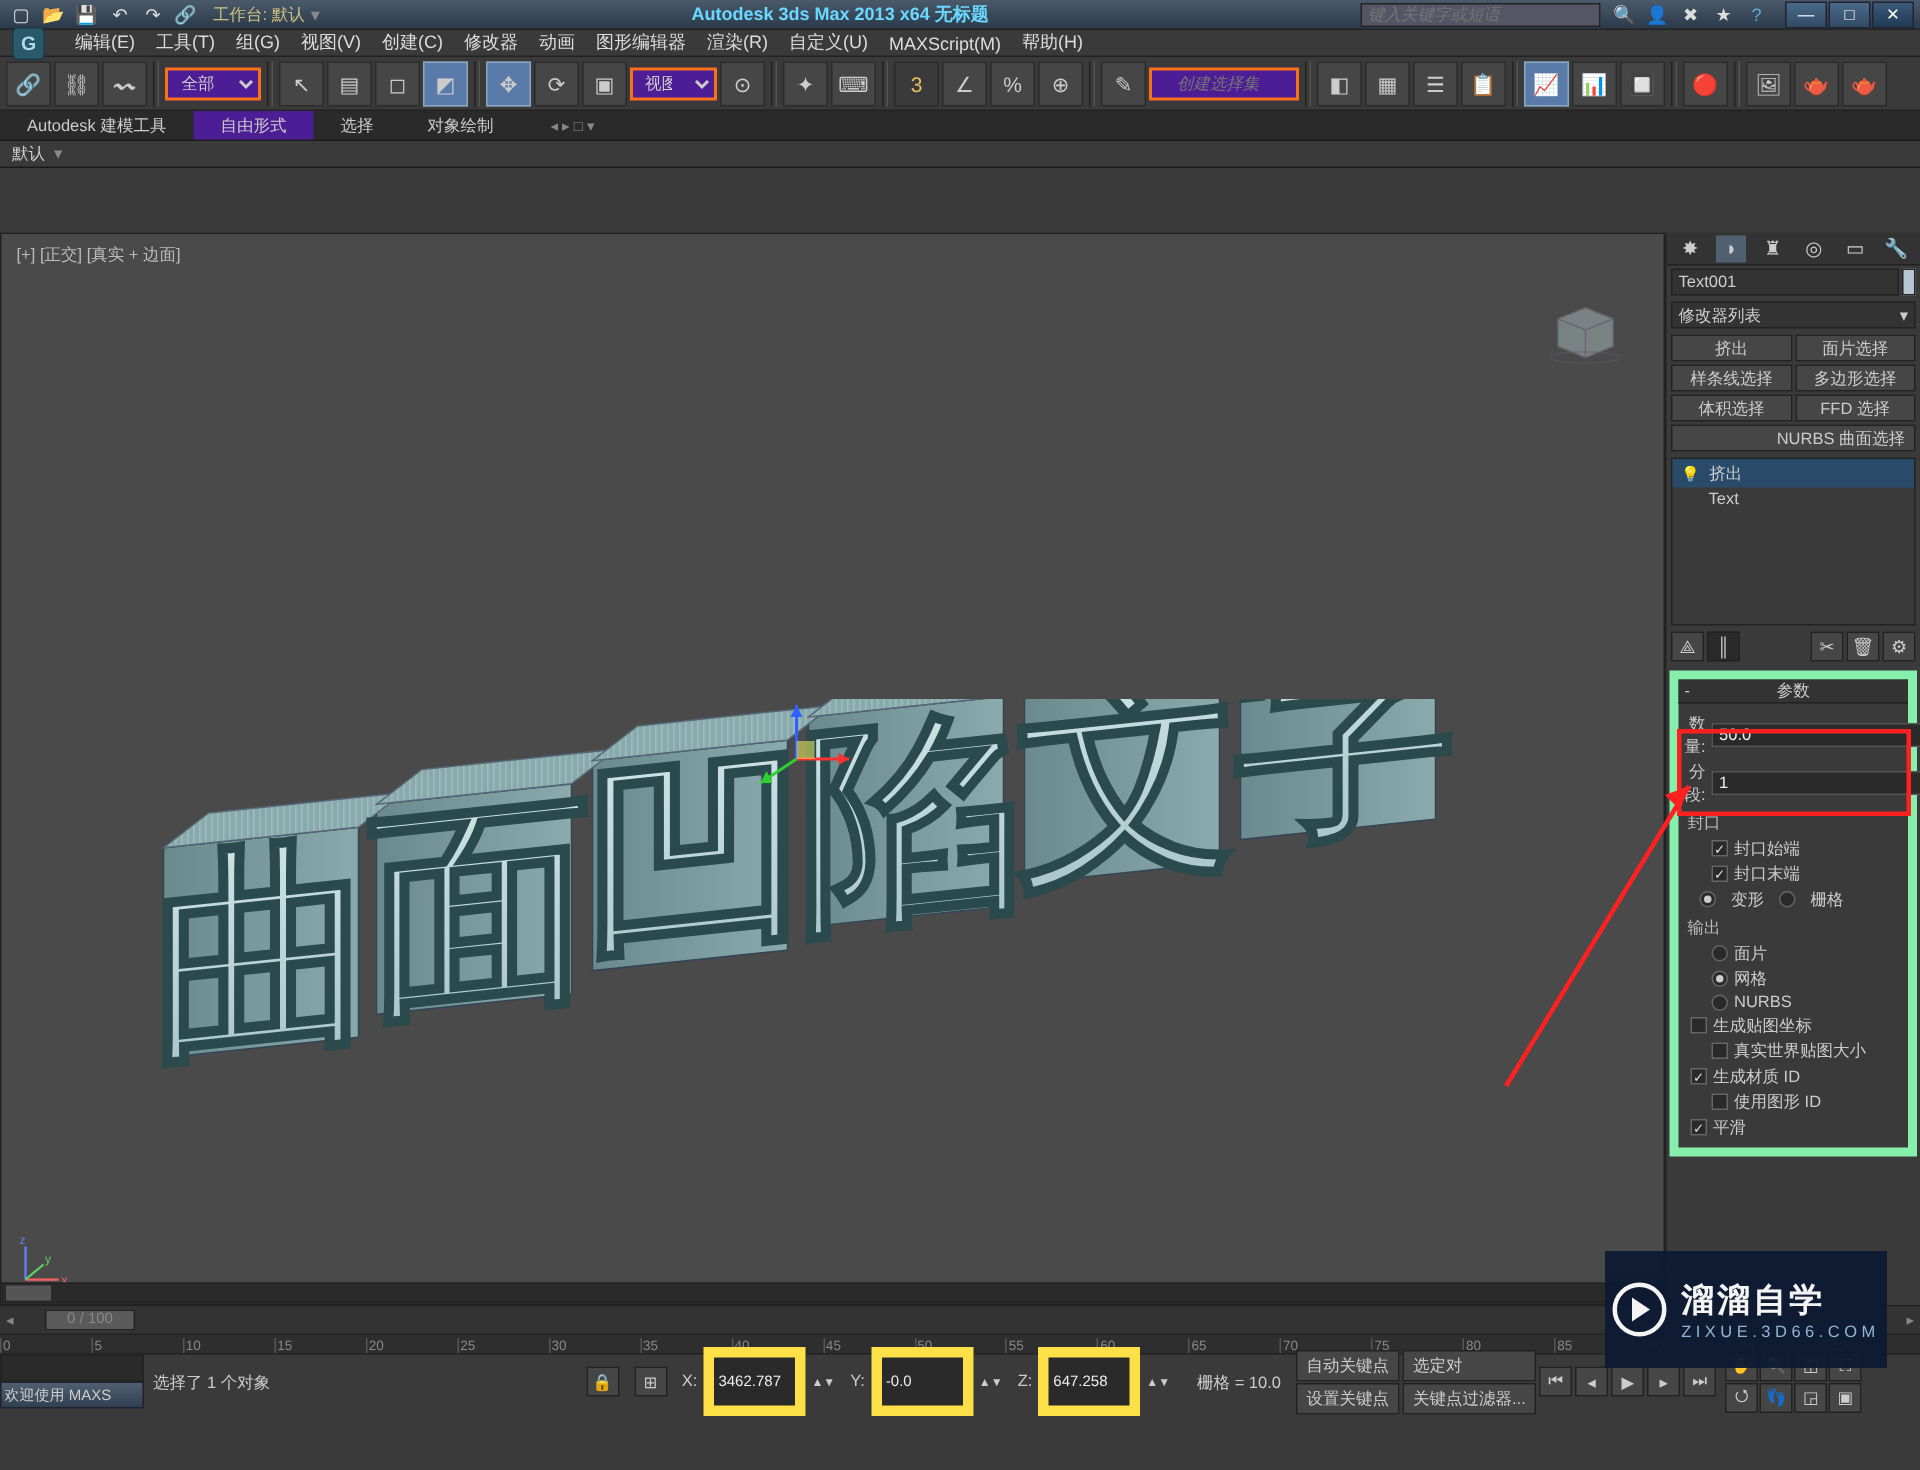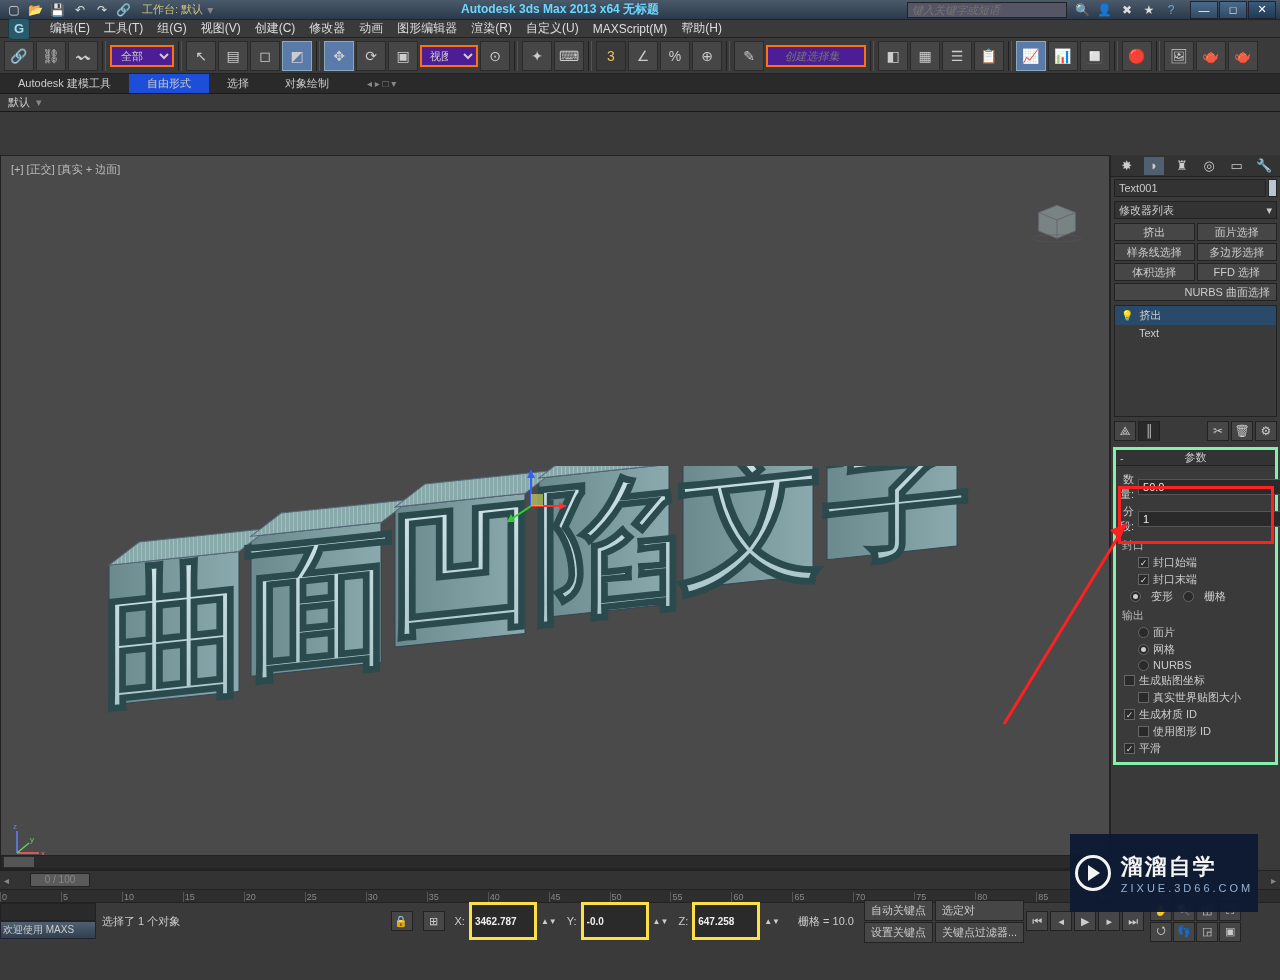--- a/index.html
+++ b/index.html
@@ -26,21 +26,21 @@
 .toolbar { height: 36px; background: #3a3a3a; display: flex; align-items: center; padding: 2px 4px; gap: 2px; border-bottom: 1px solid #222; }
 .toolbar .sep { width: 4px; height: 30px; border-left: 1px solid #222; border-right: 1px solid #555; margin: 0 2px; }
 .tb-btn { width: 30px; height: 30px; background: #464646; border: 1px solid #2a2a2a; display: flex; align-items: center; justify-content: center; color: #ccc; font-size: 14px; cursor: pointer; }
 .tb-btn.active { background: #5a7aaa; border-color: #8ab; }
 .tb-btn.yellow { background: #3a3a3a; color: #e6c060; }
 .tb-select { height: 22px; background: #4c1d95; border: 2px solid #f97316; color: #ccc; font-size: 11px; padding: 0 12px 0 4px; text-align: center; }
 
 
 .ribbon { height: 20px; background: #2a2a2a; display: flex; align-items: stretch; border-bottom: 1px solid #1a1a1a; }
 .rtab { padding: 3px 18px; color: #ccc; font-size: 11px; display: flex; align-items: center; }
-.rtab.active { background: #1d4ed8; }
+.rtab.active { background: #4c1d95; }
 .ribbon-sub { height: 18px; background: #3a3a3a; display: flex; align-items: center; padding: 0 8px; border-bottom: 1px solid #1a1a1a; font-size: 11px; }
 
 
 .main { position: absolute; top: 112px; left: 0; right: 0; bottom: 110px; display: flex; margin-top: 43px; }
 .viewport { flex: 1; background: #4a4a4a; position: relative; border: 1px solid #222; overflow: hidden; }
 .vp-label { position: absolute; top: 6px; left: 10px; color: #bbb; font-size: 11px; }
 .vp-cube { position: absolute; top: 40px; right: 20px; width: 64px; height: 46px; opacity: 0.6; }
 .vp-axis { position: absolute; bottom: 8px; left: 8px; width: 40px; height: 40px; }
 .vp-gizmo { position: absolute; left: 490px; top: 300px; width: 80px; height: 80px; pointer-events: none; }
 
@@ -58,21 +58,21 @@
 .sub-grid { display: grid; grid-template-columns: 1fr 1fr; gap: 2px; padding: 2px 3px; }
 .sub-btn { height: 18px; background: #464646; border: 1px solid #222; font-size: 11px; color: #ccc; display: flex; align-items: center; justify-content: center; cursor: pointer; }
 .sub-btn.wide { grid-column: 1/3; justify-content: flex-end; padding-right: 6px; }
 .stack-list { margin: 2px 3px; height: 112px; background: #3a3a3a; border: 1px solid #222; font-size: 11px; }
 .stack-item { padding: 2px 6px; display: flex; align-items: center; gap: 6px; }
 .stack-item.sel { background: #2a4a6a; }
 .stack-item .bulb { color: #bbb; font-size: 10px; }
 .stack-tools { display: flex; justify-content: space-between; padding: 2px 3px; gap: 2px; }
 .stack-tools .stb { width: 22px; height: 20px; background: #464646; border: 1px solid #222; display: flex; align-items: center; justify-content: center; font-size: 12px; cursor: pointer; }
 
-.rollout { margin: 4px 2px 2px 2px; border: 3px solid #86efac; }
+.rollout { margin: 4px 2px 2px 2px; border: 6px solid #86efac; }
 .rollout-head { height: 16px; background: #333; display: flex; align-items: center; justify-content: center; font-size: 11px; color: #ccc; border-bottom: 1px solid #222; position:relative; }
 .rollout-head::before { content: "-"; position: absolute; left: 4px; }
 .rollout-body { padding: 4px; font-size: 11px; }
 .param-row { display: flex; align-items: center; margin: 2px 0; }
 .param-row .plabel { width: 40px; text-align: right; color: #ccc; margin-right: 4px; }
 .spinner { flex: 1; display: flex; }
 .spinner input { flex: 1; height: 16px; background: #2a2a2a; border: 1px solid #555; color: #eee; font-size: 11px; padding: 0 4px; }
 .group-label { color: #bbb; font-size: 11px; margin: 4px 0 2px 2px; }
 .chk-row { display: flex; align-items: center; margin: 2px 0 2px 18px; gap: 4px; }
 .chk-row.l0 { margin-left: 4px; }
@@ -92,21 +92,21 @@
 .timeline-slider { position: absolute; left: 30px; top: 2px; width: 60px; height: 14px; background: #5a5a5a; border: 1px solid #222; text-align: center; font-size: 10px; }
 .time-ruler { height: 14px; background: #2e2e2e; border-bottom: 1px solid #222; border-top: 1px solid #222; display:flex; align-items:flex-end; }
 .time-ruler .tick { flex:1; border-left:1px solid #555; font-size:9px; color:#888; padding-left:1px; height:10px; }
 .status { display: flex; height: 36px; align-items: center; font-size: 11px; }
 .status-left { width: 96px; height: 36px; display: flex; flex-direction: column; }
 .status-left .sl-top { height: 18px; background: #2a2a2a; border: 1px solid #222; }
 .status-left .sl-bot { height: 18px; background: linear-gradient(#506070,#304050); border: 1px solid #223; font-size:10px; display:flex; align-items:center; padding:0 2px; }
 .status-mid { flex: 1; padding: 0 6px; display: flex; flex-direction: column; justify-content: center; gap: 2px; }
 .status-right { width: 420px; display: flex; align-items: center; gap: 2px; padding: 0 4px; }
 .coord { display: flex; align-items: center; gap: 4px; }
-.coord input { width: 68px; height: 16px; background: #2a2a2a; border: 3px solid #fde047; color: #eee; font-size: 10px; padding: 16px 3px; font-weight: bold; }
+.coord input { width: 68px; height: 16px; background: #2a2a2a; border: 7px solid #fde047; color: #eee; font-size: 10px; padding: 16px 3px; }
 .tiny-btn { width: 22px; height: 20px; background: #464646; border: 1px solid #222; display: flex; align-items: center; justify-content: center; font-size: 11px; color: #ccc; }
 .auto-key { padding: 2px 6px; background: #464646; border: 1px solid #222; font-size: 11px; color: #ccc; }
 .scrollbar-h { height: 14px; background: #2a2a2a; border: 1px solid #222; position: relative; }
 .scrollbar-h .thumb { position: absolute; left: 2px; top: 1px; width: 30px; height: 10px; background: #555; }
 
 
 .watermark { position: absolute; right: 22px; bottom: 68px; width: 188px; height: 78px; background: #0d1a33; opacity: 0.95; display: flex; align-items: center; justify-content: center; color: #fff; }
 .watermark .play { width: 36px; height: 36px; border: 3px solid #fff; border-radius: 50%; display: flex; align-items: center; justify-content: center; margin-right: 10px; }
 .watermark .play::after { content: ""; border-left: 12px solid #fff; border-top: 8px solid transparent; border-bottom: 8px solid transparent; margin-left: 3px; }
 .watermark .wt-text { display: flex; flex-direction: column; }

